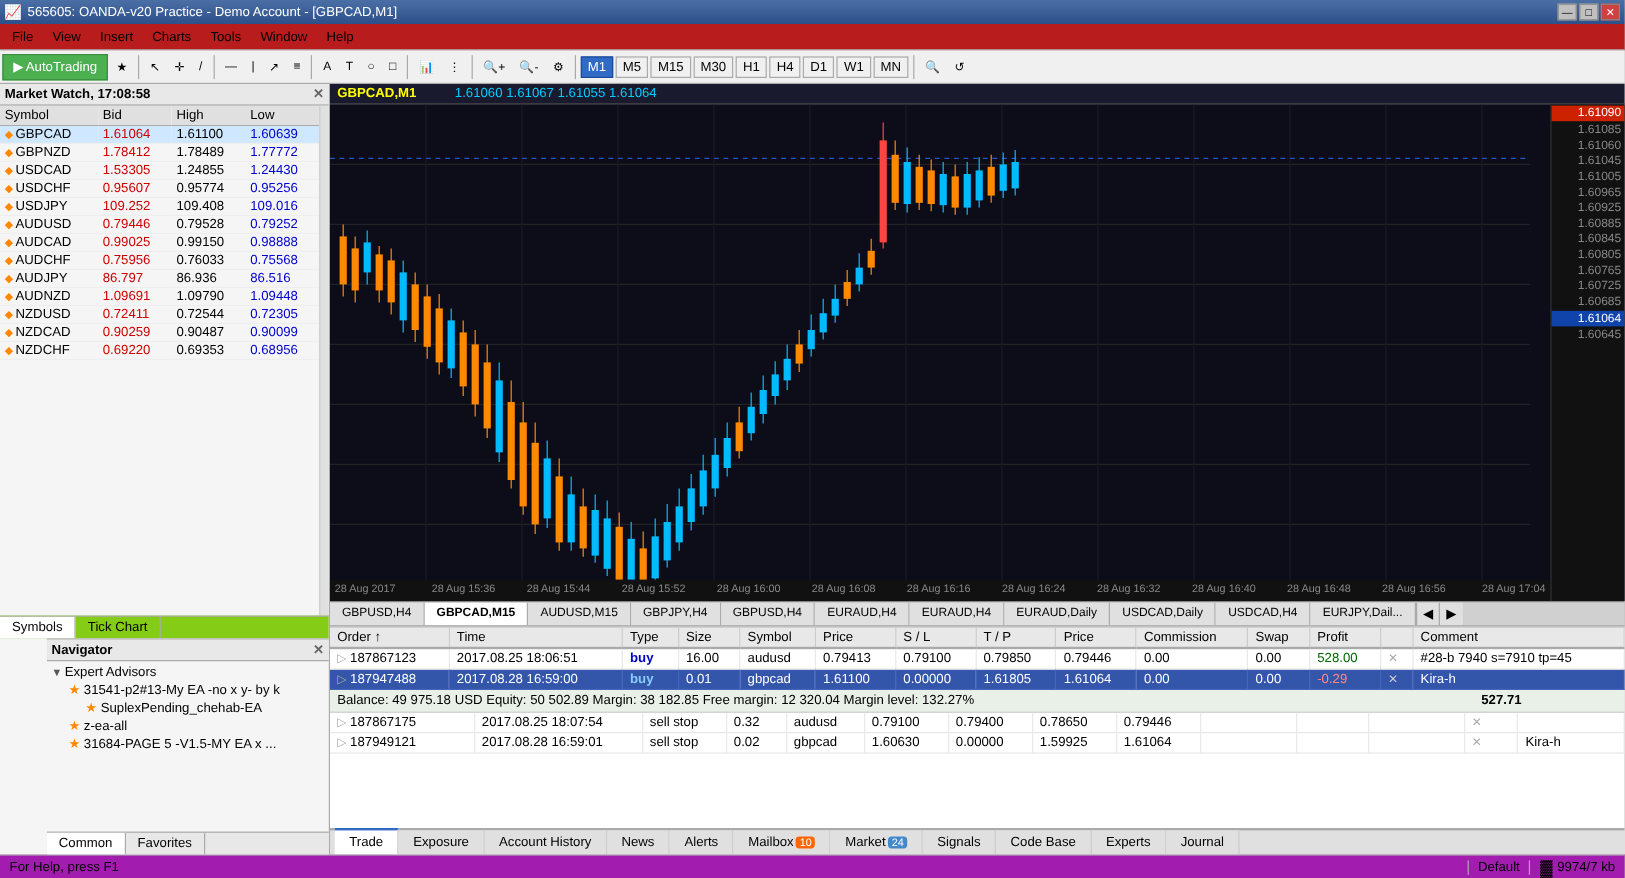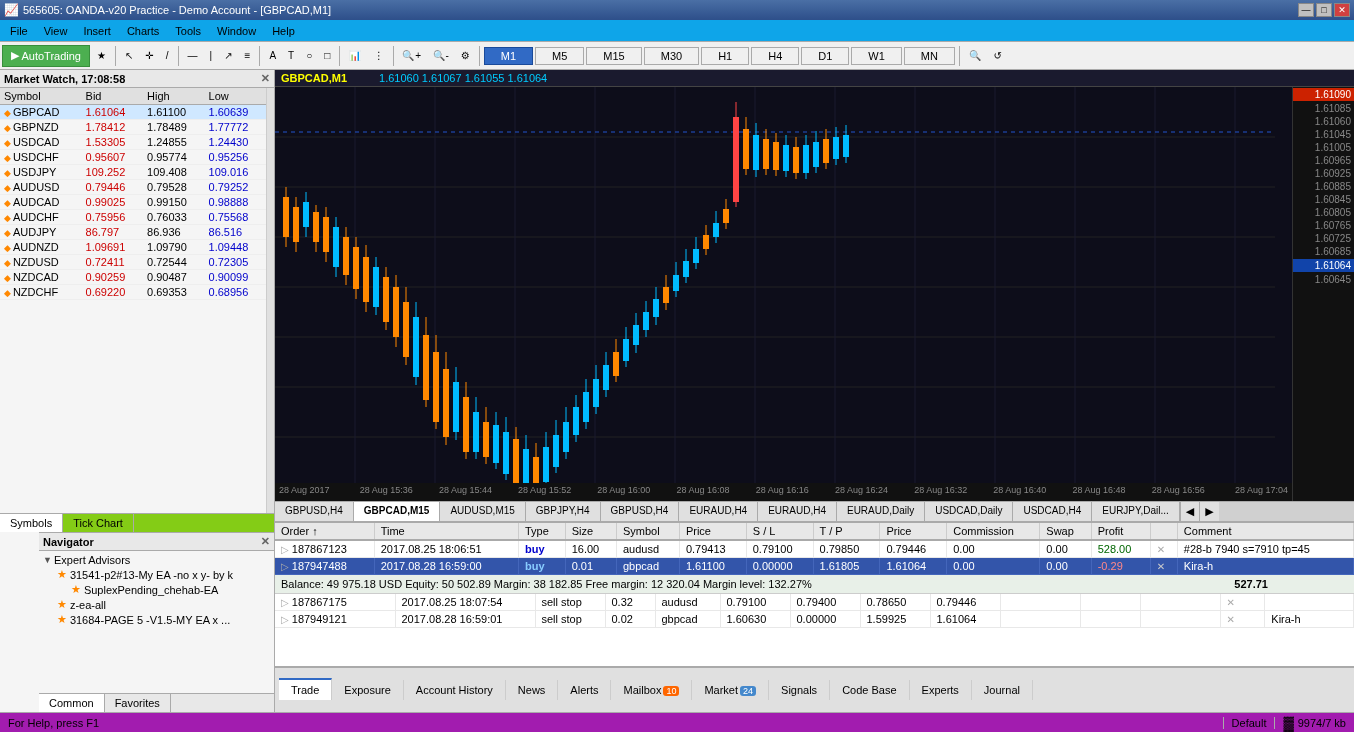--- a/index.html
+++ b/index.html
@@ -15,21 +15,21 @@
       padding: 0 4px;
       justify-content: space-between;
     }
     .title-bar-left { display: flex; align-items: center; gap: 4px; font-size: 11px; }
     .title-bar-controls { display: flex; gap: 2px; }
     .title-btn { width: 16px; height: 14px; background: #c0c0c0; border: 1px solid #888; font-size: 9px; display: flex; align-items: center; justify-content: center; cursor: pointer; color: #000; }
     .title-btn.close { background: #d04040; color: white; }
 
     
     .menu-bar {
-      background: #0ea5e9;
+      background: #b91c1c;
       height: 22px;
       display: flex;
       align-items: center;
       padding: 0 2px;
       border-bottom: 1px solid #aaa;
     }
     .menu-item { padding: 2px 8px; cursor: pointer; font-size: 11px; }
 
     
     .toolbar {
@@ -50,21 +50,21 @@
       display: flex;
       align-items: center;
       font-size: 10px;
       gap: 2px;
     }
     .toolbar-sep { width: 1px; height: 20px; background: #aaa; margin: 0 2px; }
     .toolbar-green { background: #4CAF50; color: white; border: 1px solid #388E3C; padding: 2px 8px; font-size: 11px; }
 
     
     .tf-btn {
-      padding: 2px 16px;
+      padding: 2px 5px;
       background: #f0f0f0;
       border: 1px solid #aaa;
       cursor: pointer;
       font-size: 11px;
       min-width: 22px;
       text-align: center;
     }
 
     
     .main-area {
@@ -206,21 +206,21 @@
     .balance-row { background: #e8f0e8; font-size: 11px; padding: 3px 6px; border-bottom: 1px solid #ccc; }
     .close-x { color: #aaa; cursor: pointer; font-size: 10px; }
     .buy-type { color: #0000cc; font-weight: bold; }
 
     
     .terminal-tabs {
       background: #e0e0e0;
       display: flex;
       align-items: center;
       border-top: 2px solid #aaa;
-      padding: 12px 4px;
+      padding: 0 4px;
     }
     .term-tab {
       padding: 4px 12px;
       cursor: pointer;
       font-size: 11px;
       border-right: 1px solid #ccc;
       background: #e0e0e0;
     }
     .term-tab.active { background: white; border-top: 2px solid #316ac5; margin-top: -2px; }
     .term-tab-badge {

